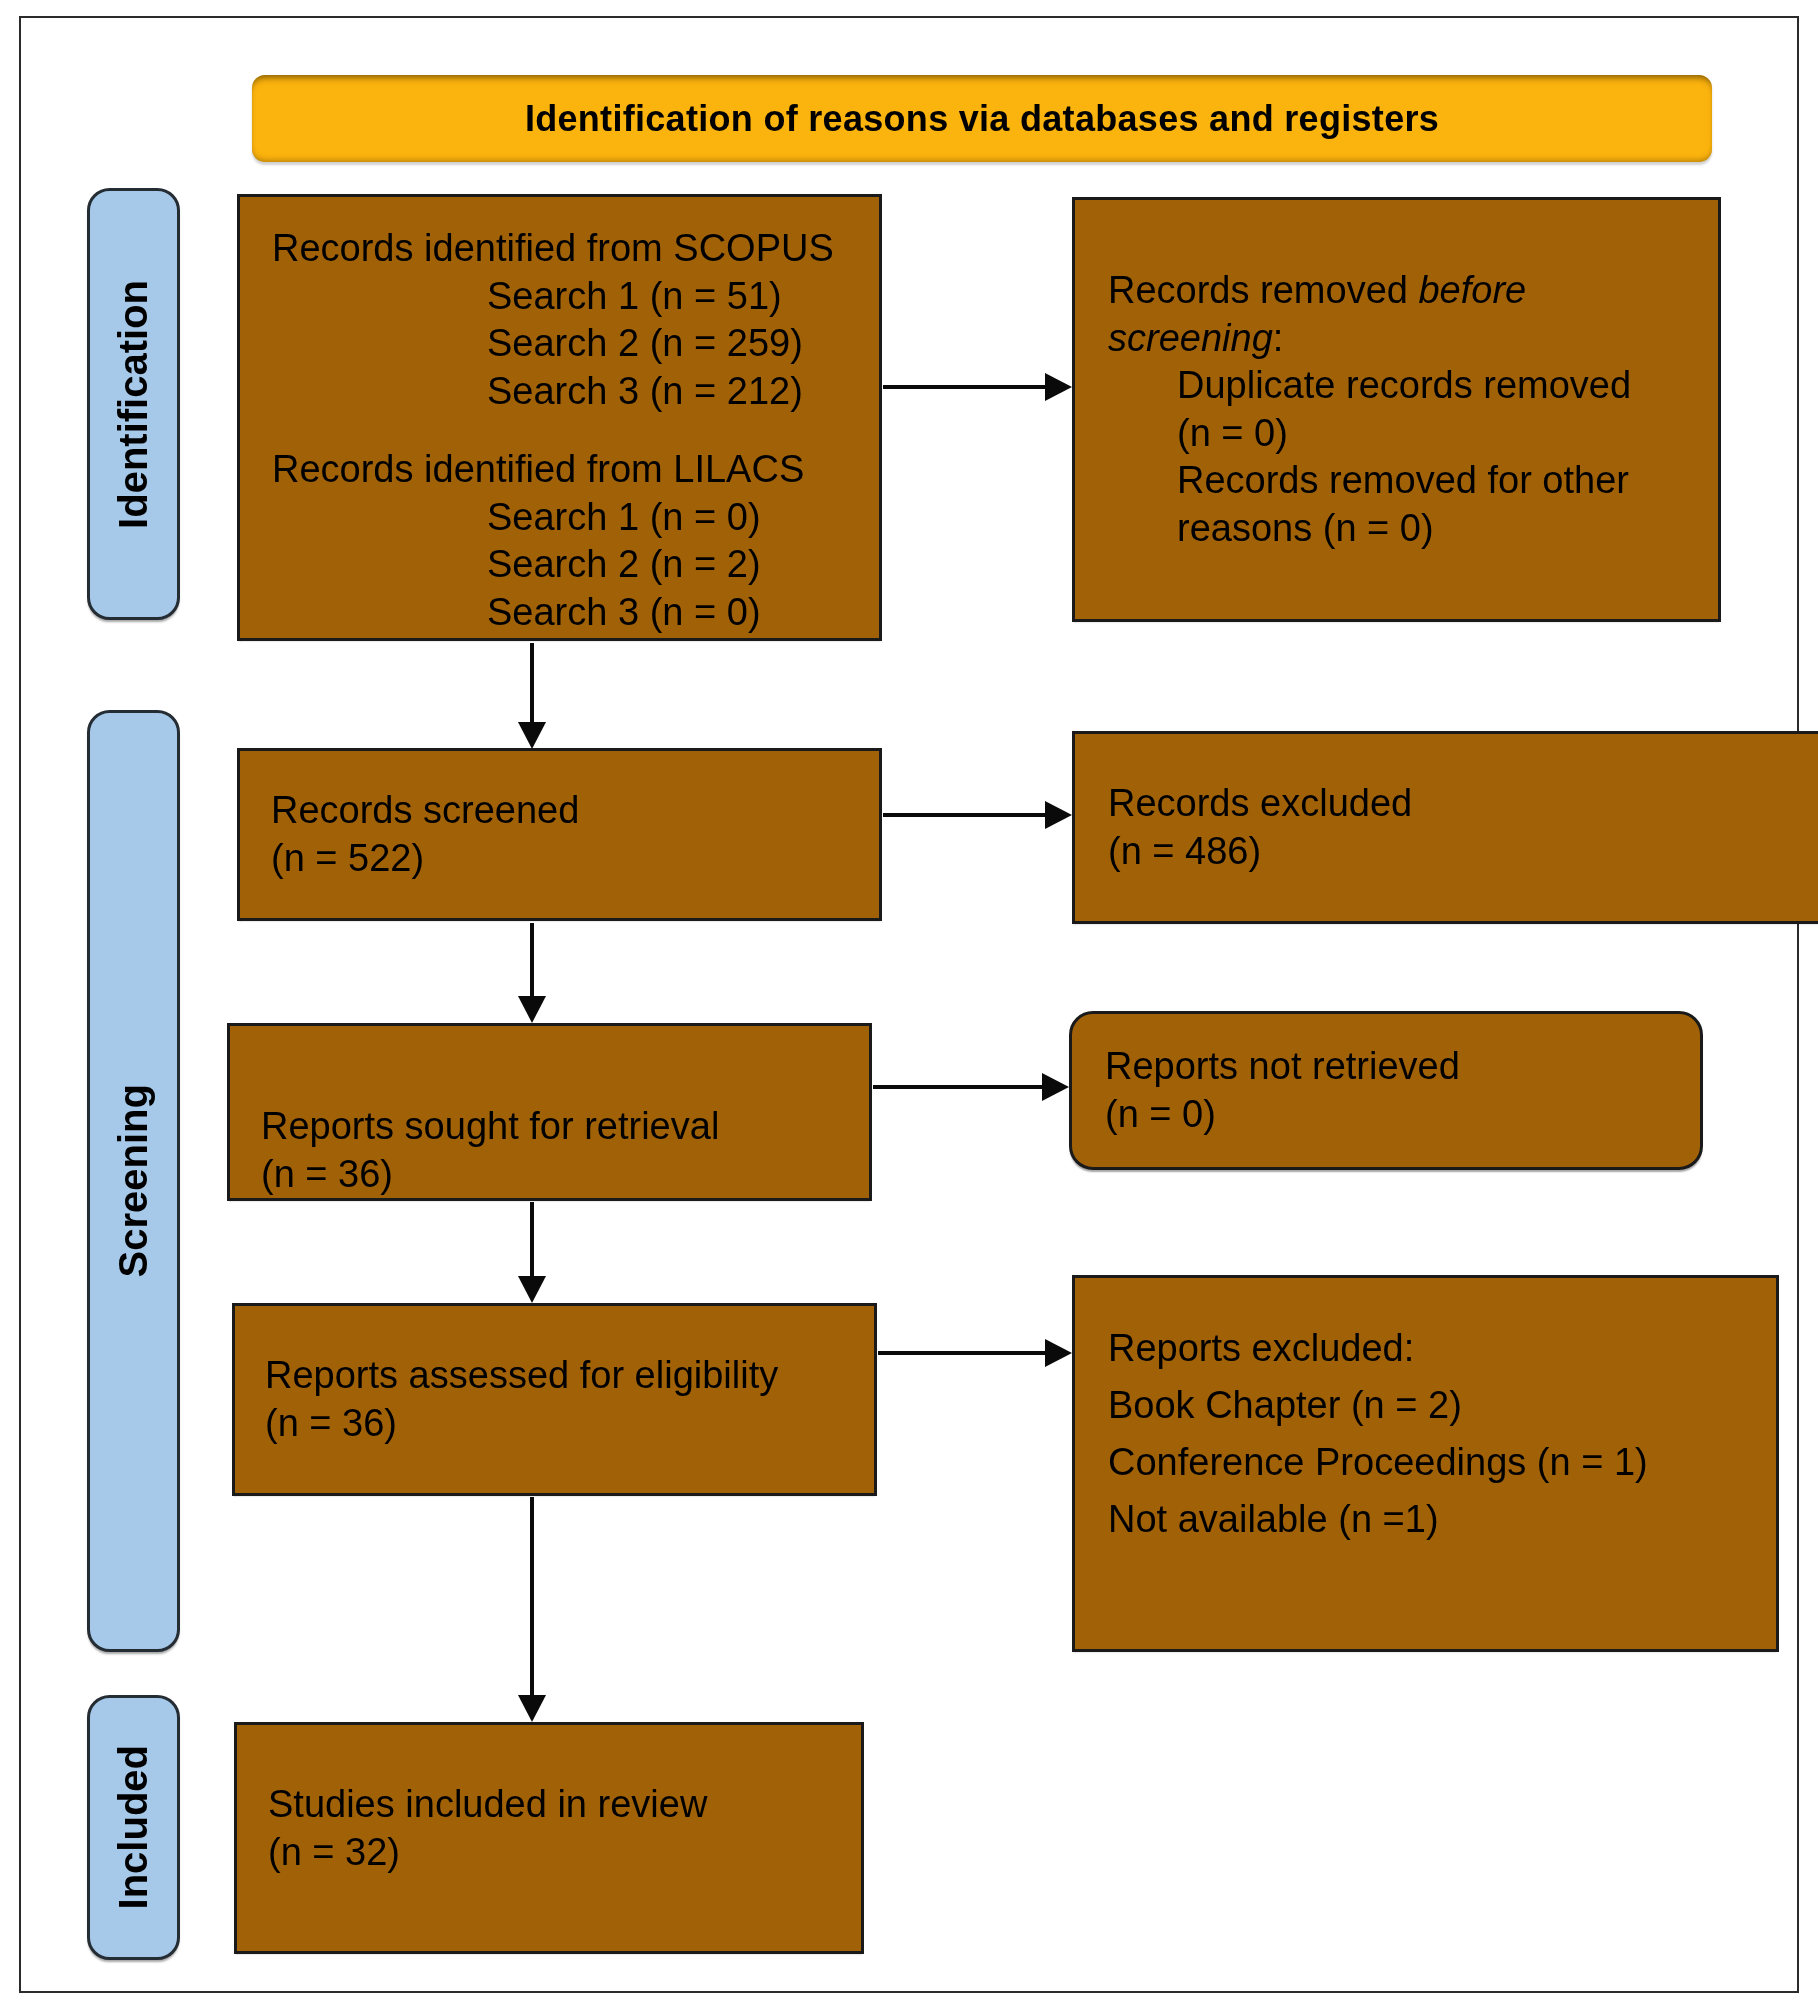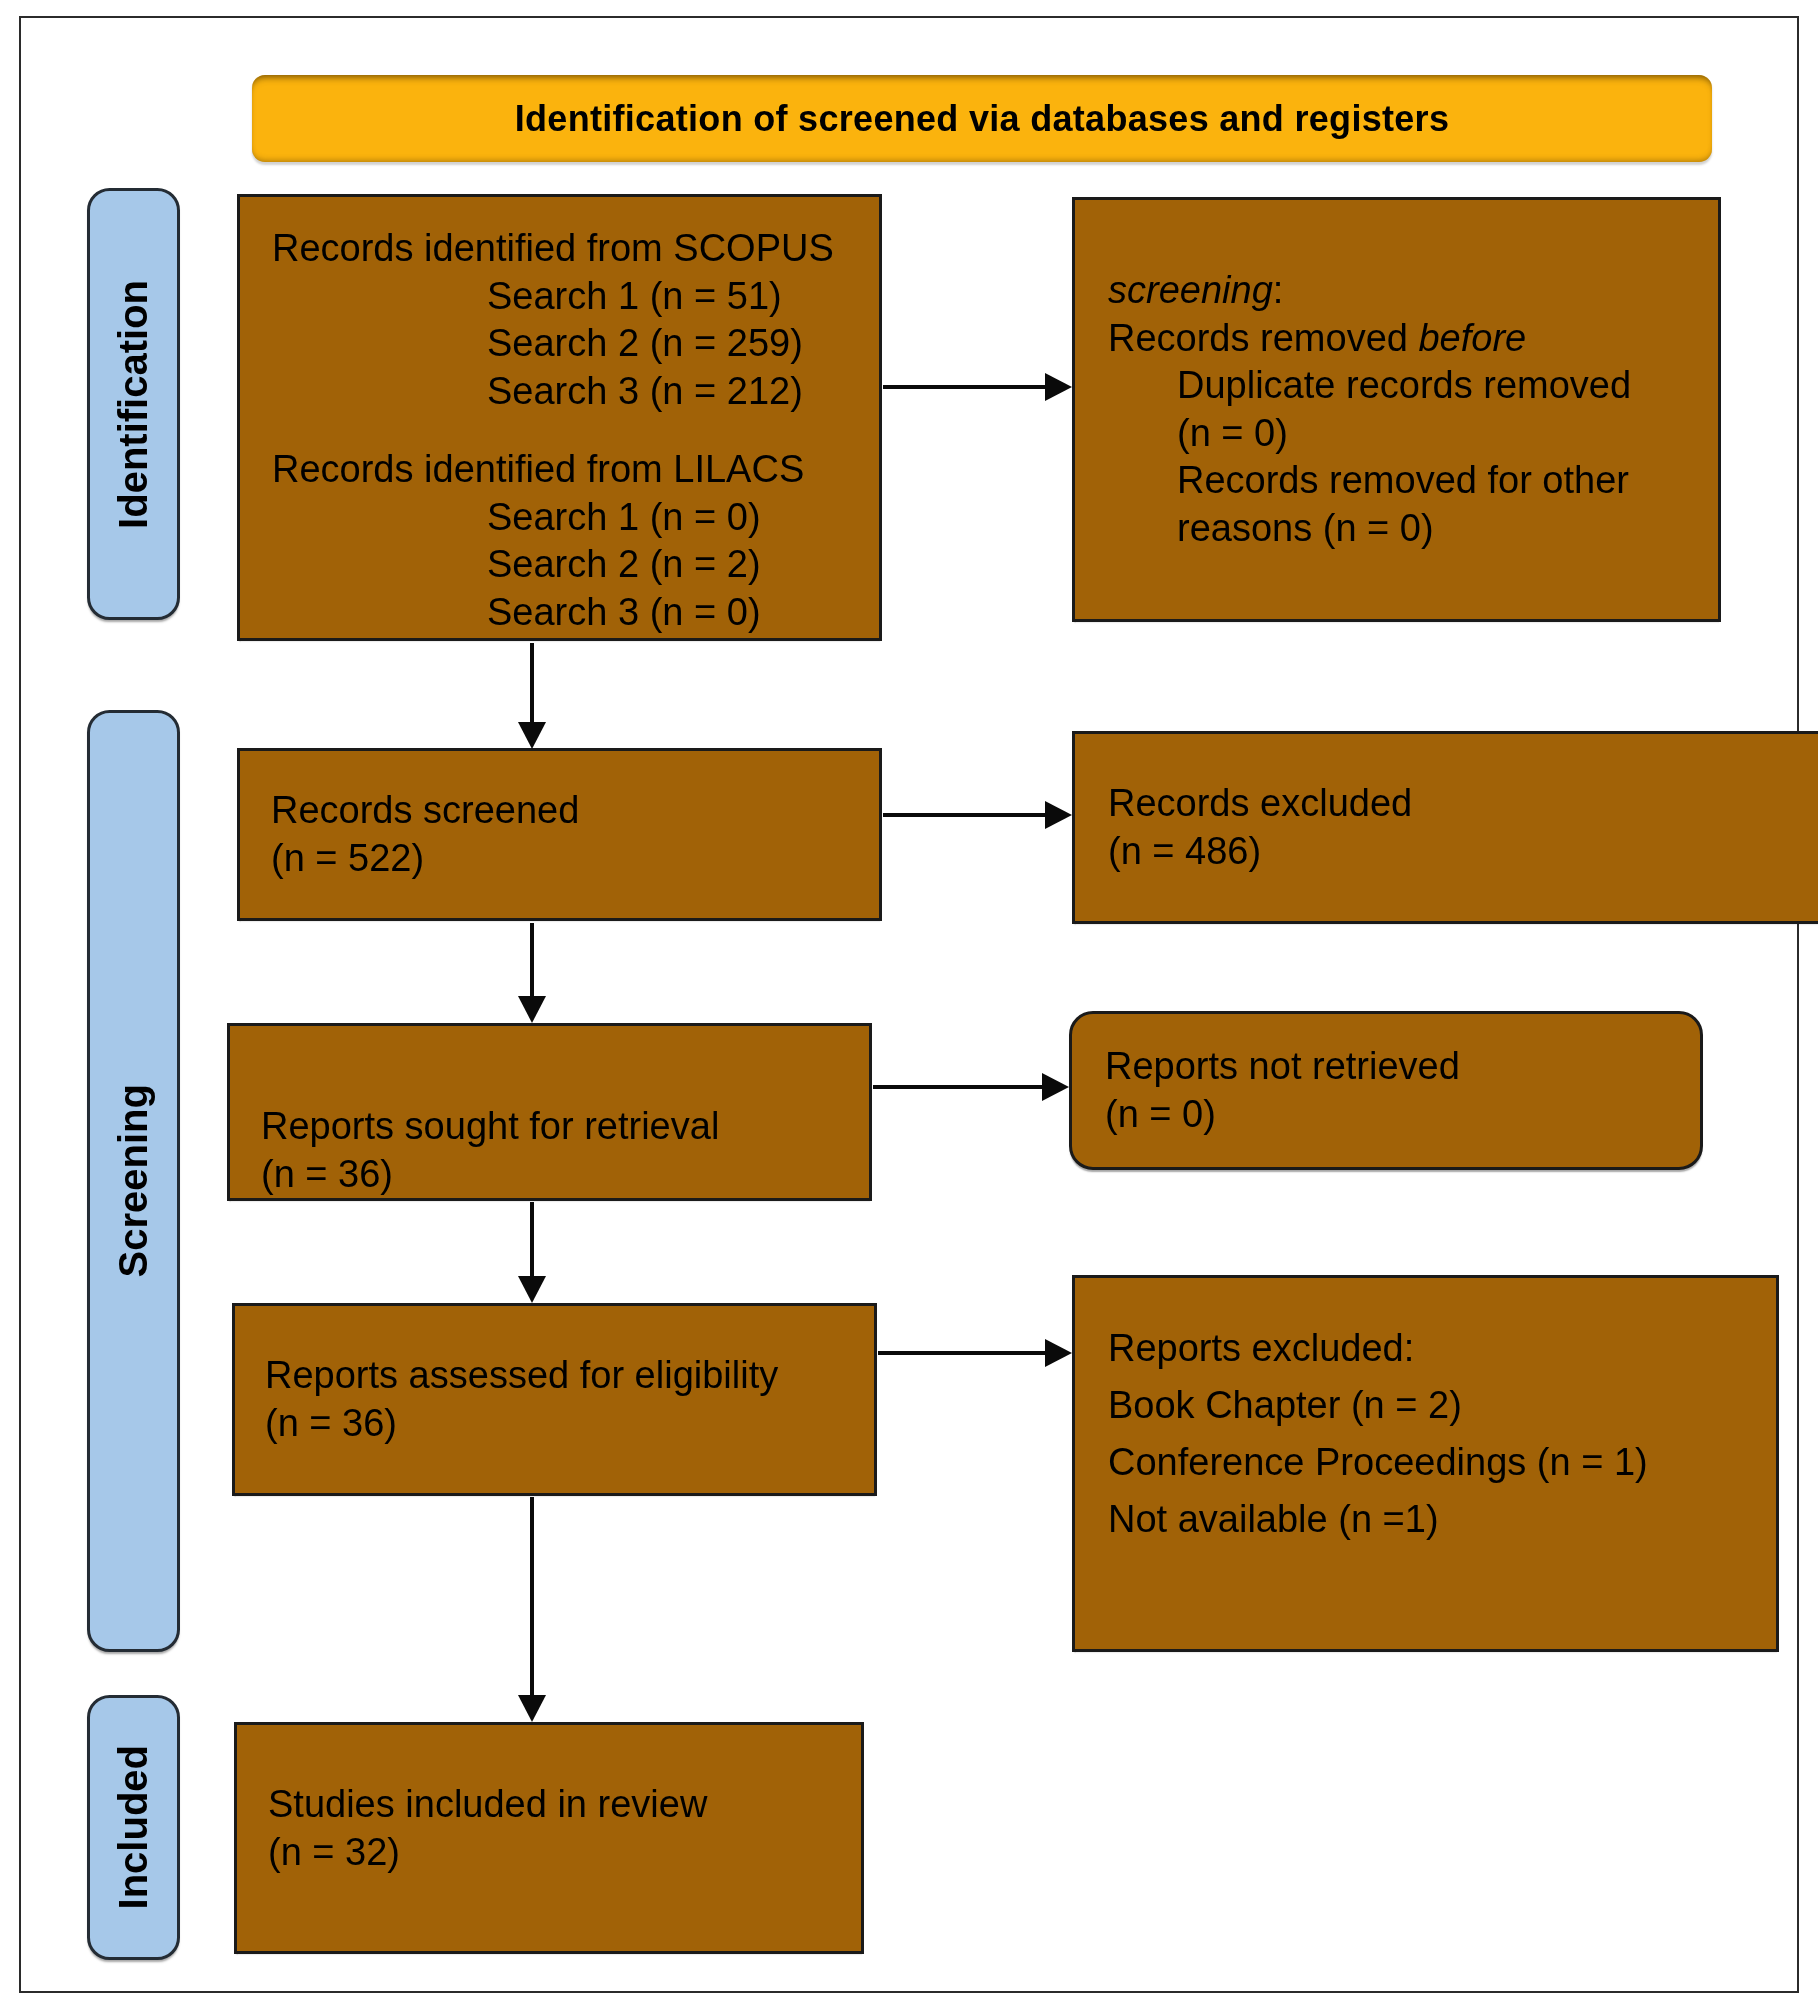--- a/index.html
+++ b/index.html
@@ -78,21 +78,21 @@
   .v3{left:530px;top:1202px;height:75px;}
   .v4{left:530px;top:1497px;height:199px;}
 </style>
 </head>
 <body>
 
 <div class="canvas">
   <div class="frame"></div>
 
   <div class="banner">
-    <div class="t">Identification of screened via databases and registers</div>
+    <div class="t">Identification of reasons via databases and registers</div>
   </div>
 
   <div class="stage stage-identification">
     <span>Identification</span>
   </div>
   <div class="stage stage-screening">
     <span>Screening</span>
   </div>
   <div class="stage stage-included">
     <span>Included</span>
@@ -103,22 +103,22 @@
     <div class="line search">Search 1 (n = 51)</div>
     <div class="line search">Search 2 (n = 259)</div>
     <div class="line search">Search 3 (n = 212)</div>
     <div class="line heading gap">Records identified from LILACS</div>
     <div class="line search">Search 1 (n = 0)</div>
     <div class="line search">Search 2 (n = 2)</div>
     <div class="line search">Search 3 (n = 0)</div>
   </div>
 
   <div class="wbox box-removed">
+    <div class="line"><span>Records removed </span><span class="italic">before</span></div>
     <div class="line"><span class="italic">screening</span><span>:</span></div>
-    <div class="line"><span>Records removed </span><span class="italic">before</span></div>
     <div class="line indent">Duplicate records removed</div>
     <div class="line indent">(n = 0)</div>
     <div class="line indent">Records removed for other</div>
     <div class="line indent">reasons (n = 0)</div>
   </div>
 
   <div class="wbox box-screened">
     <div class="line">Records screened</div>
     <div class="line">(n = 522)</div>
   </div>

